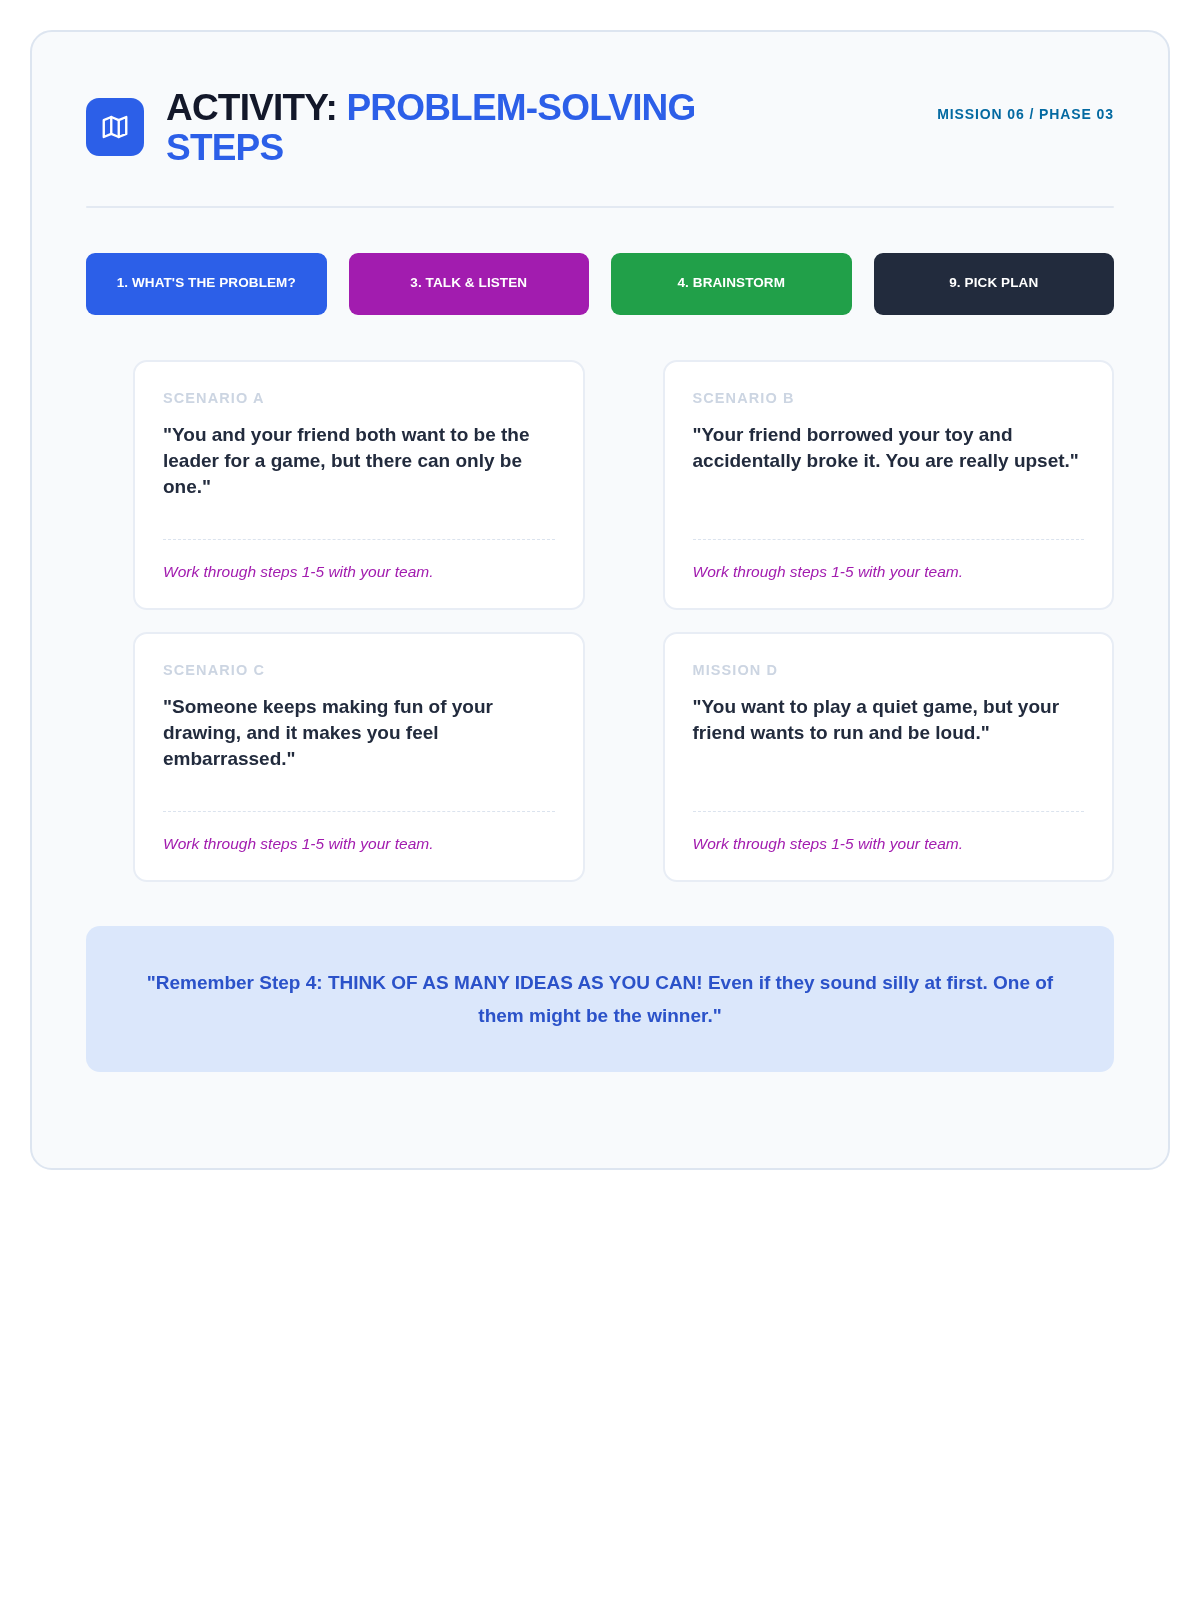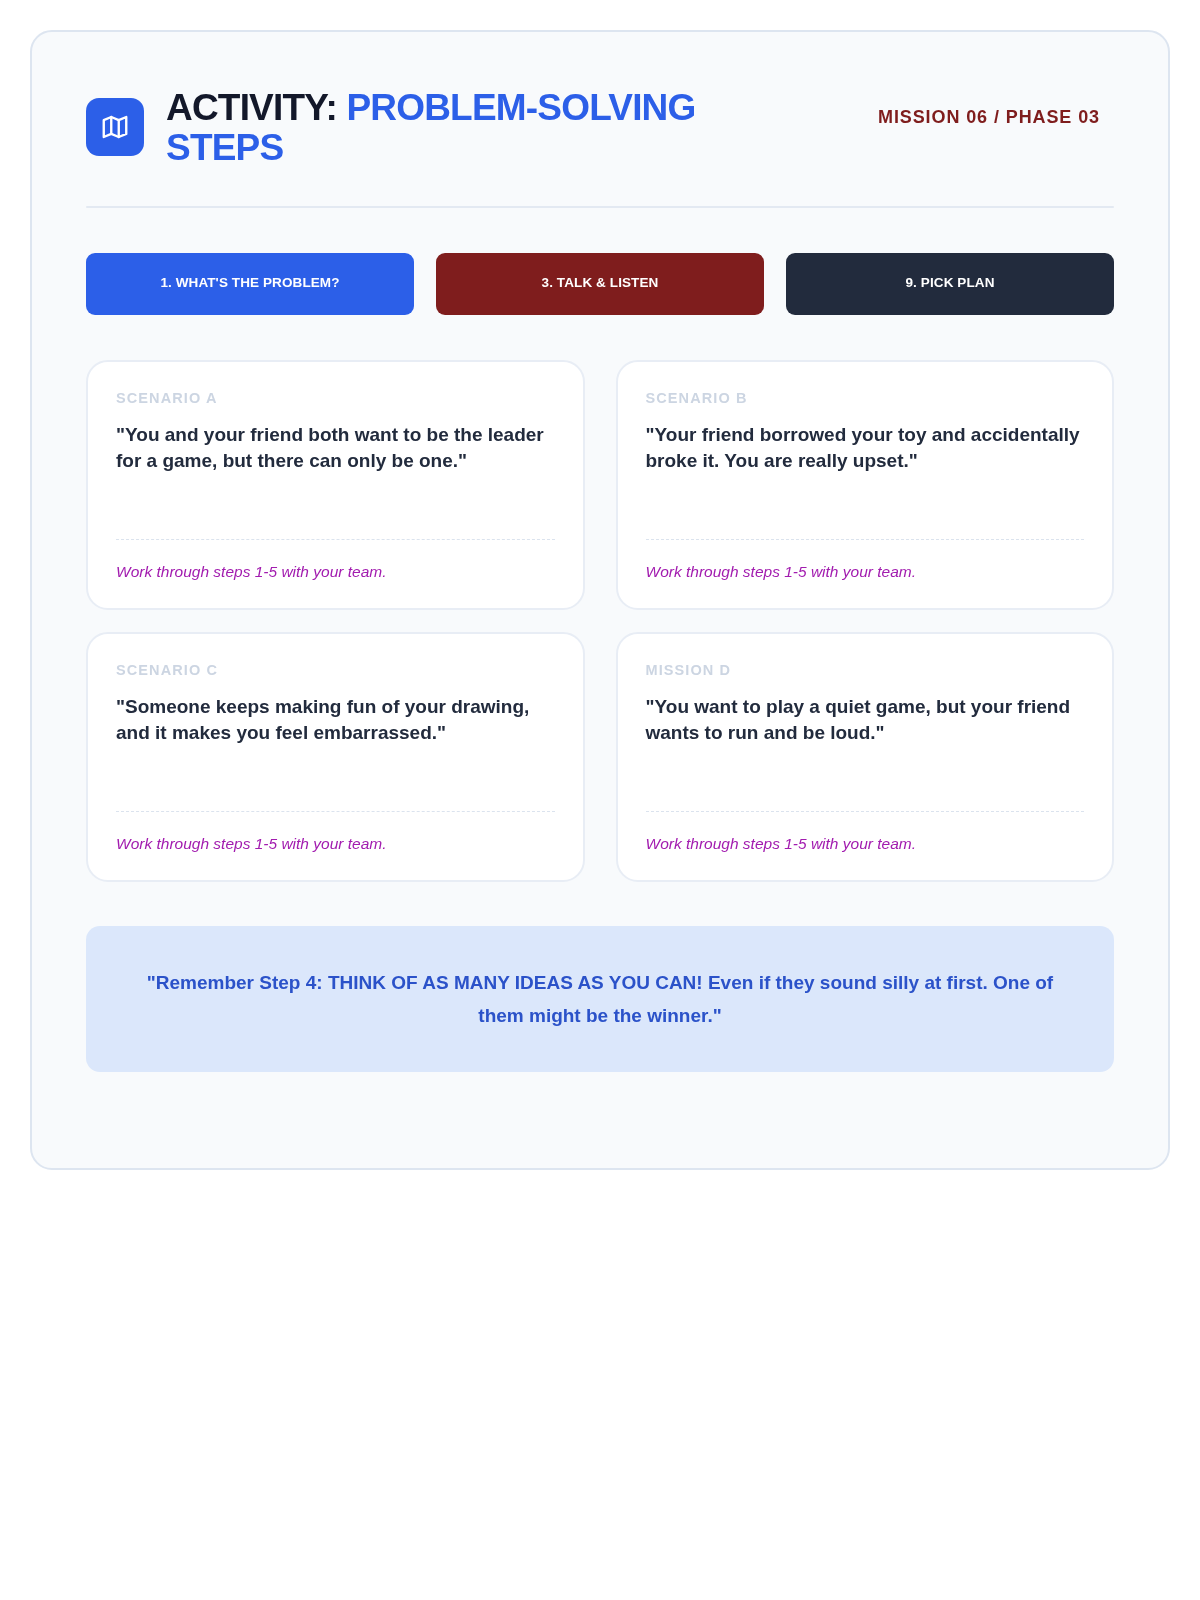--- a/index.html
+++ b/index.html
@@ -65,26 +65,26 @@
     font-size: 37px;
     line-height: 1.08;
     font-weight: 800;
     letter-spacing: -0.8px;
     color: #13182a;
   }
   .page-title .accent { color: #2c5fe8; }
 
   .mission-tag {
     flex: 0 0 250px;
-    text-align: center;
-    font-size: 18px;
+    text-align: right;
+    font-size: 14px;
     font-weight: 700;
     letter-spacing: 0.9px;
     line-height: 1.5;
-    color: #7f1d1d;
+    color: #0369a1;
     padding-top: 16px;
   }
 
   .header-divider {
     margin-top: 38px;
     height: 2px;
     background: #e3e9f2;
     border-radius: 2px;
   }
 
@@ -113,25 +113,26 @@
   
   .scenario-grid {
     display: grid;
     grid-template-columns: 1fr 1fr;
     gap: 22px 31px;
     margin-top: 45px;
   }
   .scenario-card {
     background: #ffffff;
     border: 2px solid #e8edf5;
-    border-radius: 22px;
+    border-radius: 14px;
     padding: 28px 28px 26px 28px;
     min-height: 250px;
     display: flex;
     flex-direction: column;
+    margin-left: 47px;
   }
   .scenario-label {
     font-size: 14.5px;
     font-weight: 800;
     letter-spacing: 1.1px;
     color: #ccd5e2;
     margin-bottom: 16px;
   }
   .scenario-text {
     font-size: 19px;
@@ -188,21 +189,22 @@
         </div>
       </div>
 
       <div class="mission-tag">MISSION 06 / PHASE 03</div>
     </div>
 
     <div class="header-divider"></div>
 
     <div class="steps-row">
       <div class="step-chip" style="background: rgb(44, 95, 232);">1. WHAT'S THE PROBLEM?</div>
-      <div class="step-chip" style="background: #7f1d1d; text-align: center;">3. TALK &amp; LISTEN</div>
+      <div class="step-chip" style="background: #a21caf; text-align: center;">3. TALK &amp; LISTEN</div>
+      <div class="step-chip" style="background: rgb(33, 160, 73);">4. BRAINSTORM</div>
       <div class="step-chip" style="background: rgb(34, 43, 61);">9. PICK PLAN</div>
     </div>
 
     <div class="scenario-grid">
 
       <div class="scenario-card">
         <div class="scenario-label">SCENARIO A</div>
         <div class="scenario-text">"You and your friend both want to be the leader for a game, but there can only be one."</div>
         <div class="card-dashed"></div>
         <div class="scenario-hint">Work through steps 1-5 with your team.</div>

